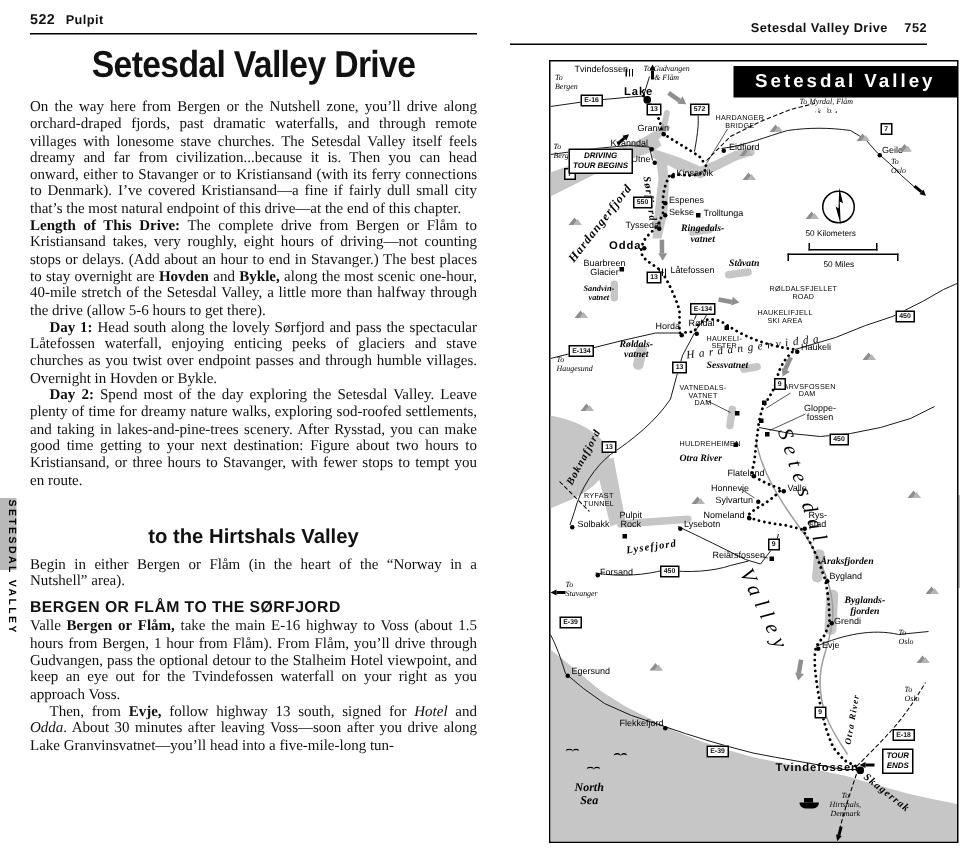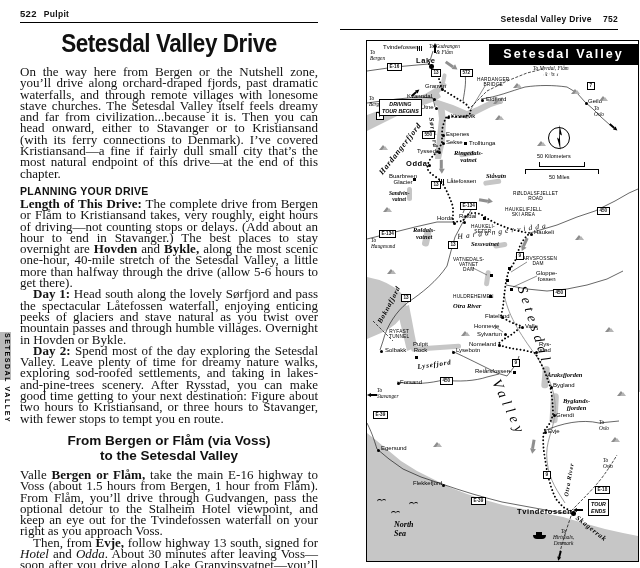--- a/index.html
+++ b/index.html
@@ -6,21 +6,21 @@
   body{width:640px;height:568px;background:#fff;position:relative;overflow:hidden;
        font-family:"Liberation Serif",serif;color:#111}
   .b{font-weight:bold}.i{font-style:italic}
   
   #left-page{position:absolute;left:20px;top:8px;width:298px}
   .runhead{font:bold 8.5px "Liberation Sans",sans-serif;letter-spacing:.3px}
   .runhead .pnum{font-size:9.5px;margin-right:7px}
   .runrule{border:none;border-top:1px solid #000;margin:3px 0 0 0}
   #main-title{font:bold 25px "Liberation Sans",sans-serif;text-align:center;
      margin:6px 0 8px 0;transform:scaleX(.9);letter-spacing:-.5px}
-  .body-p{font-size:13px;line-height:11.3px;text-align:justify;margin:0}
+  .body-p{font-size:10px;line-height:11.3px;text-align:justify;margin:0}
   .body-p.ind{text-indent:13px}
   .h-sans{font:bold 10.5px "Liberation Sans",sans-serif;letter-spacing:.3px;margin:6px 0 1px 0}
   .h-mid{font:bold 13.5px "Liberation Sans",sans-serif;text-align:center;line-height:15.5px;margin:9px 0 5px 0}
   
   .tab-gray{position:absolute;background:#b9b9b9}
   .vtab{position:absolute;font:bold 7px "Liberation Sans",sans-serif;letter-spacing:1.6px;
         white-space:nowrap;transform:rotate(90deg);transform-origin:0 0;color:#000}
   
   #right-head{position:absolute;left:340px;top:8px;width:278px;text-align:right}
   #right-head .runrule{margin-top:3px}
@@ -73,25 +73,26 @@
 </head>
 <body>
 
 <div id="left-page">
   <div class="runhead">
     <span class="pnum">522</span><span>Pulpit</span>
   </div>
   <hr class="runrule">
   <div id="main-title">Setesdal Valley Drive</div>
   <p class="body-p"><span>On the way here from Bergen or the Nutshell zone, you’ll drive along orchard-draped fjords, past dramatic waterfalls, and through remote villages with lonesome stave churches. The Setesdal Valley itself feels dreamy and far from civilization...because it is. Then you can head onward, either to Stavanger or to Kristiansand (with its ferry connections to Denmark). I’ve covered Kristiansand—a fine if fairly dull small city that’s the most natural endpoint of this drive—at the end of this chapter.</span></p>
-  <div class="h-sans">PLANNING YOUR DRIVE</div>
   <p class="body-p"><span class="b">Length of This Drive:</span><span> The complete drive from Bergen or Flåm to Kristiansand takes, very roughly, eight hours of driving—not counting stops or delays. (Add about an hour to end in Stavanger.) The best places to stay overnight are </span><span class="b">Hovden</span><span> and </span><span class="b">Bykle,</span><span> along the most scenic one-hour, 40-mile stretch of the Setesdal Valley, a little more than halfway through the drive (allow 5-6 hours to get there).</span></p>
-  <p class="body-p ind"><span class="b">Day 1:</span><span> Head south along the lovely Sørfjord and pass the spectacular Låtefossen waterfall, enjoying enticing peeks of glaciers and stave natural as you twist over mountain passes and through humble villages. Overnight in Hovden or Bykle.</span></p>
+  <p class="body-p ind"><span class="b">Day 1:</span><span> Head south along the lovely Sørfjord and pass the spectacular Låtefossen waterfall, enjoying enticing peeks of glaciers and stave churches as you twist over endpoint passes and through humble villages. Overnight in Hovden or Bykle.</span></p>
   <p class="body-p ind"><span class="b">Day 2:</span><span> Spend most of the day exploring the Setesdal Valley. Leave plenty of time for dreamy nature walks, exploring sod-roofed settlements, and taking in lakes-and-pine-trees scenery. After Rysstad, you can make good time getting to your next destination: Figure about two hours to Kristiansand, or three hours to Stavanger, with fewer stops to tempt you en route.</span></p>
-  <div class="h-mid"><span>From Bergen or Flåm (via Voss)</span><br><span>to the Setesdal Valley</span></div>
+  <div class="h-mid"><br><span>to the Hirtshals Valley</span></div>
+  <p class="body-p"><span>Begin in either Bergen or Flåm (in the heart of the “Norway in a Nutshell” area).</span></p>
+  <div class="h-sans">BERGEN OR FLÅM TO THE SØRFJORD</div>
   <p class="body-p"><span>Valle </span><span class="b">Bergen or Flåm,</span><span> take the main E-16 highway to Voss (about 1.5 hours from Bergen, 1 hour from Flåm). From Flåm, you’ll drive through Gudvangen, pass the optional detour to the Stalheim Hotel viewpoint, and keep an eye out for the Tvindefossen waterfall on your right as you approach Voss.</span></p>
   <p class="body-p ind"><span>Then, from </span><span class="b">Evje,</span><span> follow highway 13 south, signed for </span><span class="i">Hotel</span><span> and </span><span class="i">Odda</span><span>. About 30 minutes after leaving Voss—soon after you drive along Lake Granvinsvatnet—you’ll head into a five-mile-long tun-</span></p>
 </div>
 
 <div class="tab-gray" style="left:0;top:332px;width:11px;height:48px"></div>
 <div class="vtab" style="left:10.5px;top:333px">SETESDAL VALLEY</div>
 <div class="tab-gray" style="left:629px;top:330px;width:11px;height:62px"></div>
 <div class="vtab" style="left:638px;top:287px;letter-spacing:2.4px;font-size:7.5px">SETESDAL VALLEY</div>
 
 <div id="right-head">
@@ -249,21 +250,21 @@
       <div class="ml c-t" style="left: 18px; top: 306px;">Solbakk</div>
       <div class="ml c-t" style="left: 46px; top: 300px; text-align: center;">Pulpit
 Rock</div>
       <div class="ml c-t" style="left: 89px; top: 306px;">Lysebotn</div>
       <div class="ml c-f" style="left: 50px; top: 322px; transform: rotate(-8deg); font-size: 7px;">Lysefjord</div>
       <div class="ml c-t" style="left: 33px; top: 338px;">Forsand</div>
       <div class="ml c-to" style="left: 10px; top: 346px;">To
 Stavanger</div>
       <div class="ml c-t" style="left: 14px; top: 404px;">Egersund</div>
       <div class="ml c-t" style="left: 46px; top: 439px;">Flekkefjord</div>
-      <div class="ml c-wl" style="left: 27px; top: 479px; text-align: left;">North
+      <div class="ml c-wl" style="left: 16px; top: 479px; text-align: center;">North
 Sea</div>
       <div class="ml c-tb" style="left: 150px; top: 466px;">Tvindefossen</div>
       <div class="ml c-box" style="left: 221px; top: 458px;">TOUR
 ENDS</div>
       <div class="ml c-f" style="left: 212px; top: 473px; transform: rotate(38deg); font-size: 7px;">Skagerrak</div>
       <div class="ml c-to" style="left: 186px; top: 487px; text-align: center;">To
 Hirtshals,
 Denmark</div>
       <div class="ml c-f" style="left: 196px; top: 455px; transform: rotate(-80deg); font-size: 6px;">Otra River</div>
       <div class="ml c-to" style="left: 236px; top: 416px;">To

